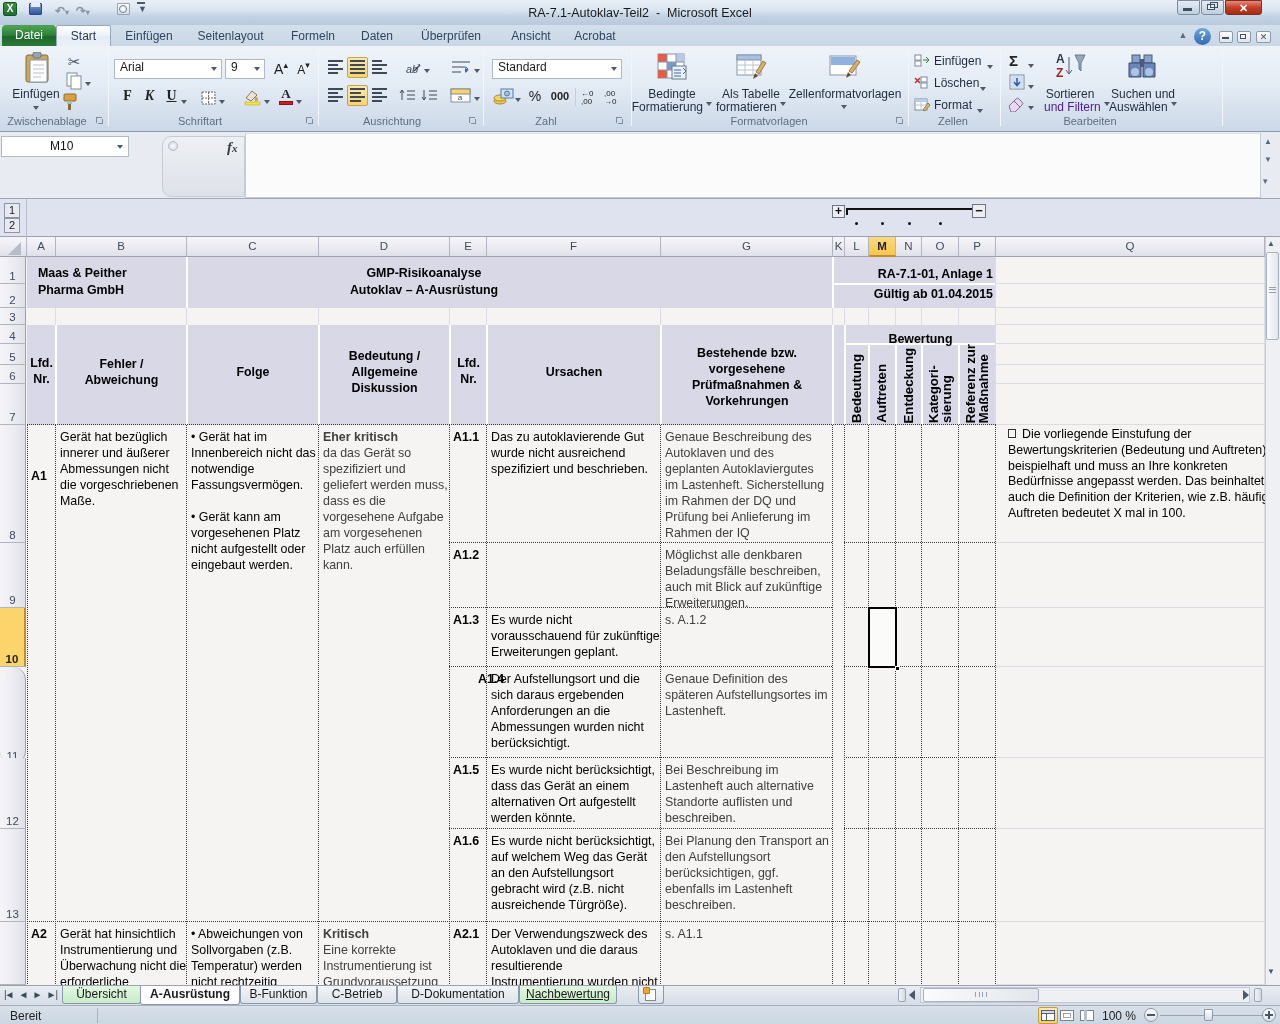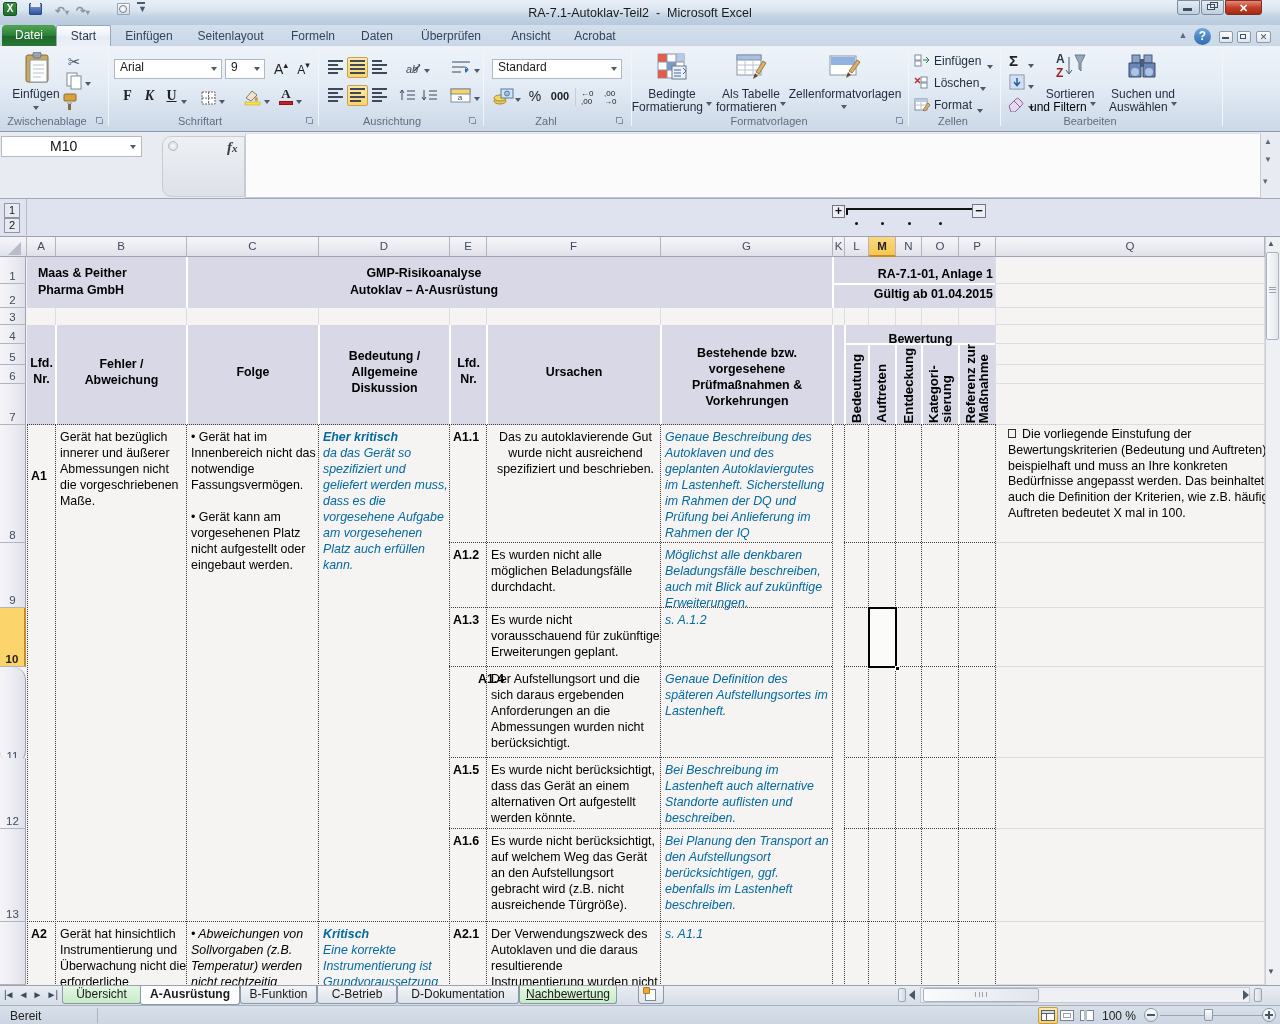--- a/index.html
+++ b/index.html
@@ -38,22 +38,22 @@
   .combo { position:absolute; background:#fff; border:1px solid #aeb9c5; font-size:12px;
     color:#1a1a1a; padding-left:5px; }
   .cdn { position:absolute; right:4px; top:7px; width:0; height:0; border:3px solid transparent;
     border-top:4px solid #4f5a66; }
   .dn { display:inline-block; width:0; height:0; border:3px solid transparent;
     border-top:4px solid #4f5a66; vertical-align:2px; }
 
   
   #fbar { left:0; top:132px; width:1280px; height:67px; background:#e8ecf2;
     border-bottom:1px solid #a0a8b2; }
-  #namebox { left:1px; top:136px; width:141px; height:21px; background:#fff;
-    border:1px solid #b2bac4; font-size:14px; color:#111; line-height:19px; }
+  #namebox { left:1px; top:136px; width:128px; height:21px; background:#fff;
+    border:1px solid #b2bac4; font-size:12px; color:#111; line-height:19px; }
   #fxcap { left:162px; top:136px; width:83px; height:61px;
     background:linear-gradient(#eef0f4,#dde1e8); border:1px solid #c6ccd4; border-radius:9px 0 0 9px; }
   #finput { left:245px; top:133px; width:1016px; height:65px; background:#fbfbfb;
     border:1px solid #c6ccd4; border-top-color:#dde2e8; }
 
   
   #outline { left:0; top:199px; width:1280px; height:38px; background:#dfe3ef;
     border-bottom:1px solid #9ba1ad; }
   .obtn { position:absolute; width:16px; height:15px; background:#e8eaf2; border:1px solid #8f95a5;
     font-size:11px; text-align:center; line-height:13px; color:#222; }
@@ -65,21 +65,21 @@
   .chead { top:0; height:20px; background:linear-gradient(#f5f5f9,#eaeaf1 60%,#e0e0e9);
     border-right:1px solid #b2b4c2; border-bottom:1px solid #9fa1b1; color:#3f4b5e;
     font-size:11.5px; text-align:center; line-height:19px; }
   .rhead { left:0; width:26px; background:linear-gradient(90deg,#f5f5f9,#eaeaf1 60%,#e0e0e9);
     border-right:1px solid #9fa1b1; border-bottom:1px solid #b2b4c2; color:#3f4b5e;
     font-size:11.5px; }
   .rnum { position:absolute; bottom:1px; width:100%; text-align:center; }
 
   .cell { overflow:hidden; font-size:12.4px; line-height:16px; color:#000; padding:2px 3px; white-space:nowrap; }
   .bold { font-weight:bold; }
-  .red { color:#0369a1; font-style:italic; }
+  .red { color:#404040; }
   .ctr { text-align:center; }
   .vrot { position:absolute; writing-mode:vertical-rl; transform:rotate(180deg);
     font-weight:bold; font-size:13.2px; line-height:13px; }
 
   
   #tabbar { left:0; top:985px; width:1280px; height:20px;
     background:linear-gradient(#e9edf2,#d6dde6); border-top:1px solid #9ba1ad; }
   .stab { position:absolute; top:986px; height:18px; line-height:17px; font-size:12px;
     color:#1a1a1a; text-align:center; border:1px solid #8a99ab; border-top:none;
     border-radius:0 0 3px 3px; background:linear-gradient(#f2f5f8,#dde3ea); }
@@ -370,21 +370,21 @@
       <path d="M7 6 l6 6" stroke="#8a6a9a"></path>
     </svg>
 <div class=" abs" style="left:1028px;top:101px;"><span class="dn"></span></div>
 <svg class="abs" style="left:1055px;top:51px;" width="32" height="32" viewBox="0 0 32 32">
       <text x="1" y="12" font-size="12" font-weight="bold" fill="#2a3a4a">A</text>
 <text x="1" y="26" font-size="12" font-weight="bold" fill="#a02020">Z</text>
 <path d="M20 4 L30 4 L26 12 L26 20 L24 18 L24 12 Z" fill="#9aa8b8" stroke="#6a7a8a"></path>
 <path d="M14 6 v16 M11 19 l3 4 l3 -4" stroke="#4a5a6a" fill="none"></path>
     </svg>
 <div class=" abs" style="left:1035px;top:87px;width:70px;text-align:center;font-size:12px;color:#1f2c3d;">Sortieren</div>
-<div class=" abs" style="left:1030px;top:100px;width:80px;text-align:left;font-size:12px;color:#000000;">und Filtern <span class="dn"></span></div>
+<div class=" abs" style="left:1030px;top:100px;width:80px;text-align:right;font-size:12px;color:#4c1d95;">und Filtern <span class="dn"></span></div>
 <svg class="abs" style="left:1124px;top:51px;" width="38" height="32" viewBox="0 0 38 32">
       <rect x="8" y="4" width="8" height="8" fill="#8aa2c8" stroke="#4a5a7a"></rect>
 <rect x="20" y="4" width="8" height="8" fill="#8aa2c8" stroke="#4a5a7a"></rect>
 <path d="M5 12 h12 v14 h-12 z" fill="#6a86b8" stroke="#3a4a6a"></path>
 <path d="M19 12 h12 v14 h-12 z" fill="#6a86b8" stroke="#3a4a6a"></path>
 <circle cx="11" cy="21" r="4" fill="#aec4e4"></circle>
       <circle cx="25" cy="21" r="4" fill="#aec4e4"></circle>
 <rect x="16" y="8" width="4" height="8" fill="#4a5a7a"></rect>
     </svg>
 <div class=" abs" style="left:1103px;top:87px;width:80px;text-align:center;font-size:12px;color:#1f2c3d;">Suchen und</div>
@@ -566,40 +566,39 @@
 <div class="vrot" style="left:850px;bottom:562px;width:15px;">Bedeutung</div>
 <div class="vrot" style="left:875px;bottom:562px;width:15px;">Auftreten</div>
 <div class="vrot" style="left:902px;bottom:562px;width:15px;">Entdeckung</div>
 <div class="vrot" style="left:927px;bottom:562px;width:28px;">Kategori-<br>sierung</div>
 <div class="vrot" style="left:964px;bottom:562px;width:28px;">Referenz zur<br>Maßnahme</div>
 <div class="cell bold" style="left:27px;top:188px;width:29px;padding:4px 0 0 4px;margin-top:39px;">A1</div>
 <div class="cell" style="left:56px;top:188px;width:131px;padding:4px 1px 0 4px;">Gerät hat bezüglich<br>innerer und äußerer<br>Abmessungen nicht<br>die vorgeschriebenen<br>Maße.</div>
 <div class="cell" style="left:187px;top:188px;width:132px;padding:4px 1px 0 4px;">• Gerät hat im<br>Innenbereich nicht das<br>notwendige<br>Fassungsvermögen.<br><br>• Gerät kann am<br>vorgesehenen Platz<br>nicht aufgestellt oder<br>eingebaut werden.</div>
 <div class="cell red" style="left:319px;top:188px;width:131px;padding:4px 1px 0 4px;"><span style="font-weight:bold;">Eher kritisch</span><br>da das Gerät so<br>spezifiziert und<br>geliefert werden muss,<br>dass es die<br>vorgesehene Aufgabe<br>am vorgesehenen<br>Platz auch erfüllen<br>kann.</div>
 <div class="cell bold" style="left:450px;top:188px;width:37px;padding:4px 0 0 3px;">A1.1</div>
-<div class="cell" style="left:487px;top:188px;width:174px;padding:4px 1px 0 4px;text-align:center;">Das zu autoklavierende Gut<br>wurde nicht ausreichend<br>spezifiziert und beschrieben.</div>
+<div class="cell" style="left:487px;top:188px;width:174px;padding:4px 1px 0 4px;">Das zu autoklavierende Gut<br>wurde nicht ausreichend<br>spezifiziert und beschrieben.</div>
 <div class="cell red" style="left:661px;top:188px;width:172px;padding:4px 1px 0 4px;">Genaue Beschreibung des<br>Autoklaven und des<br>geplanten Autoklaviergutes<br>im Lastenheft. Sicherstellung<br>im Rahmen der DQ und<br>Prüfung bei Anlieferung im<br>Rahmen der IQ</div>
 <div class="cell bold" style="left:450px;top:306px;width:37px;padding:4px 0 0 3px;">A1.2</div>
-<div class="cell" style="left:487px;top:306px;width:174px;padding:4px 1px 0 4px;">Es wurden nicht alle<br>möglichen Beladungsfälle<br>durchdacht.</div>
 <div class="cell red" style="left:661px;top:306px;width:172px;padding:4px 1px 0 4px;">Möglichst alle denkbaren<br>Beladungsfälle beschreiben,<br>auch mit Blick auf zukünftige<br>Erweiterungen.</div>
 <div class="cell bold" style="left:450px;top:371px;width:37px;padding:4px 0 0 3px;">A1.3</div>
 <div class="cell" style="left:487px;top:371px;width:174px;padding:4px 1px 0 4px;">Es wurde nicht<br>vorausschauend für zukünftige<br>Erweiterungen geplant.</div>
 <div class="cell red" style="left:661px;top:371px;width:172px;padding:4px 1px 0 4px;">s. A.1.2</div>
 <div class="cell bold" style="left:475px;top:430px;width:37px;padding:4px 0 0 3px;">A1.4</div>
 <div class="cell" style="left:487px;top:430px;width:174px;padding:4px 1px 0 4px;">Der Aufstellungsort und die<br>sich daraus ergebenden<br>Anforderungen an die<br>Abmessungen wurden nicht<br>berücksichtigt.</div>
 <div class="cell red" style="left:661px;top:430px;width:172px;padding:4px 1px 0 4px;">Genaue Definition des<br>späteren Aufstellungsortes im<br>Lastenheft.</div>
 <div class="cell bold" style="left:450px;top:521px;width:37px;padding:4px 0 0 3px;">A1.5</div>
 <div class="cell" style="left:487px;top:521px;width:174px;padding:4px 1px 0 4px;">Es wurde nicht berücksichtigt,<br>dass das Gerät an einem<br>alternativen Ort aufgestellt<br>werden könnte.</div>
 <div class="cell red" style="left:661px;top:521px;width:172px;padding:4px 1px 0 4px;">Bei Beschreibung im<br>Lastenheft auch alternative<br>Standorte auflisten und<br>beschreiben.</div>
 <div class="cell bold" style="left:450px;top:592px;width:37px;padding:4px 0 0 3px;">A1.6</div>
 <div class="cell" style="left:487px;top:592px;width:174px;padding:4px 1px 0 4px;">Es wurde nicht berücksichtigt,<br>auf welchem Weg das Gerät<br>an den Aufstellungsort<br>gebracht wird (z.B. nicht<br>ausreichende Türgröße).</div>
 <div class="cell red" style="left:661px;top:592px;width:172px;padding:4px 1px 0 4px;">Bei Planung den Transport an<br>den Aufstellungsort<br>berücksichtigen, ggf.<br>ebenfalls im Lastenheft<br>beschreiben.</div>
 <div class="cell bold" style="left:27px;top:685px;width:29px;padding:4px 0 0 4px;">A2</div>
 <div class="cell" style="left:56px;top:685px;width:131px;padding:4px 1px 0 4px;">Gerät hat hinsichtlich<br>Instrumentierung und<br>Überwachung nicht die<br>erforderliche</div>
-<div class="cell" style="left:187px;top:685px;width:132px;padding:4px 1px 0 4px;font-style:italic;">• Abweichungen von<br>Sollvorgaben (z.B.<br>Temperatur) werden<br>nicht rechtzeitig</div>
+<div class="cell" style="left:187px;top:685px;width:132px;padding:4px 1px 0 4px;">• Abweichungen von<br>Sollvorgaben (z.B.<br>Temperatur) werden<br>nicht rechtzeitig</div>
 <div class="cell red" style="left:319px;top:685px;width:131px;padding:4px 1px 0 4px;"><span style="font-weight:bold;">Kritisch</span><br>Eine korrekte<br>Instrumentierung ist<br>Grundvoraussetzung</div>
 <div class="cell bold" style="left:450px;top:685px;width:37px;padding:4px 0 0 3px;">A2.1</div>
 <div class="cell" style="left:487px;top:685px;width:174px;padding:4px 1px 0 4px;">Der Verwendungszweck des<br>Autoklaven und die daraus<br>resultierende<br>Instrumentierung wurden nicht</div>
 <div class="cell red" style="left:661px;top:685px;width:172px;padding:4px 1px 0 4px;">s. A1.1</div>
 <div class="cell" style="left:996px;top:188px;width:292px;padding:2px 0 0 12px;line-height:15.8px;overflow:visible;white-space:nowrap;"><span style="display:inline-block;width:8px;height:9px;border:1px solid #333;margin-right:6px;"></span>Die vorliegende Einstufung der<br>Bewertungskriterien (Bedeutung und Auftreten)<br>beispielhaft und muss an Ihre konkreten<br>Bedürfnisse angepasst werden. Das beinhaltet<br>auch die Definition der Kriterien, wie z.B. häufig<br>Auftreten bedeutet X mal in 100.</div>
 </div>
 
 <div id="tabbar" class="abs"></div>
 <div class="navb abs" style="left:3px;">◄<span style="position:absolute;left:1px;top:0;">|</span></div>
 <div class="navb abs" style="left:17px;">◄</div>

